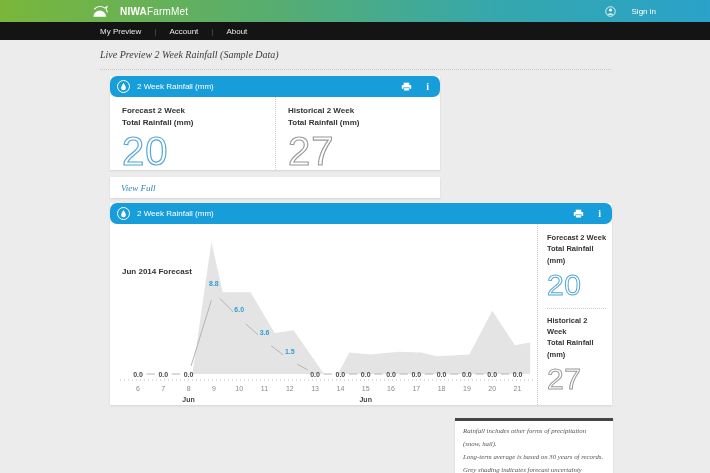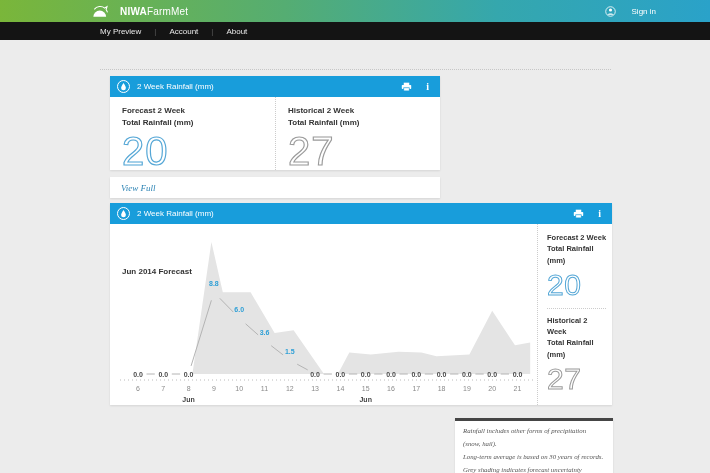--- a/index.html
+++ b/index.html
@@ -20,21 +20,21 @@
   .navbar { position:absolute; top:22px; left:0; right:0; height:18px; background:#141414;
     display:flex; align-items:center; padding-left:100px; gap:13px; }
   .nav-item { color:#e8e8e8; font-size:8px; cursor:pointer; }
   .nav-sep { color:#5a5a5a; font-size:8px; }
 
   .page-title { position:absolute; left:100px; top:49px;
     font-family:"Liberation Serif","DejaVu Serif",serif; font-style:italic; font-size:10px; color:#3c3c3c; }
   .title-sep { position:absolute; left:100px; right:99px; top:69px; border-top:1px dotted #c6c6c6; }
 
   .card { position:absolute; background:#fff; box-shadow:0 1px 2px rgba(0,0,0,.10); }
-  .card-head { height:21px; background:#189ddb; display:flex; align-items:center; padding:0 11px 0 7px; gap:7px; }
+  .card-head { height:21px; background:#189ddb; display:flex; align-items:center; padding:0 11px 0 7px; gap:7px;border-radius:7px; }
   .drop-badge { width:13px; height:13px; border:1px solid #fff; border-radius:50%;
     display:flex; align-items:center; justify-content:center; flex:0 0 auto; }
   .card-head-title { color:#fff; font-size:8px; }
   .head-icons { margin-left:auto; display:flex; align-items:center; gap:14px; }
   .head-icons .icon { cursor:pointer; display:flex; align-items:center; }
   .info-glyph { color:#fff; font-size:10px; font-weight:bold; font-family:"Liberation Serif",serif; line-height:1; }
 
   .card1 { left:110px; top:76px; width:330px; height:94px; }
   .card1-body { display:flex; height:73px; }
   .half { width:50%; padding:8px 0 0 12px; }
@@ -95,20 +95,21 @@
   </div>
 
   <div class="navbar">
     <span class="nav-item">My Preview</span>
     <span class="nav-sep">|</span>
     <span class="nav-item">Account</span>
     <span class="nav-sep">|</span>
     <span class="nav-item">About</span>
   </div>
 
+  <div class="page-title">Live Preview 2 Week Rainfall (Sample Data)</div>
   <div class="title-sep"></div>
 
   <div class="card card1">
     <div class="card-head">
       <span class="drop-badge">
         <svg width="7" height="9" viewBox="0 0 10 12">
             <path d="M5 1 C5 1 1.6 5.7 1.6 8 A3.4 3.4 0 0 0 8.4 8 C8.4 5.7 5 1 5 1 Z" fill="#fff"></path>
           </svg>
       </span>
       <span class="card-head-title">2 Week Rainfall (mm)</span>

